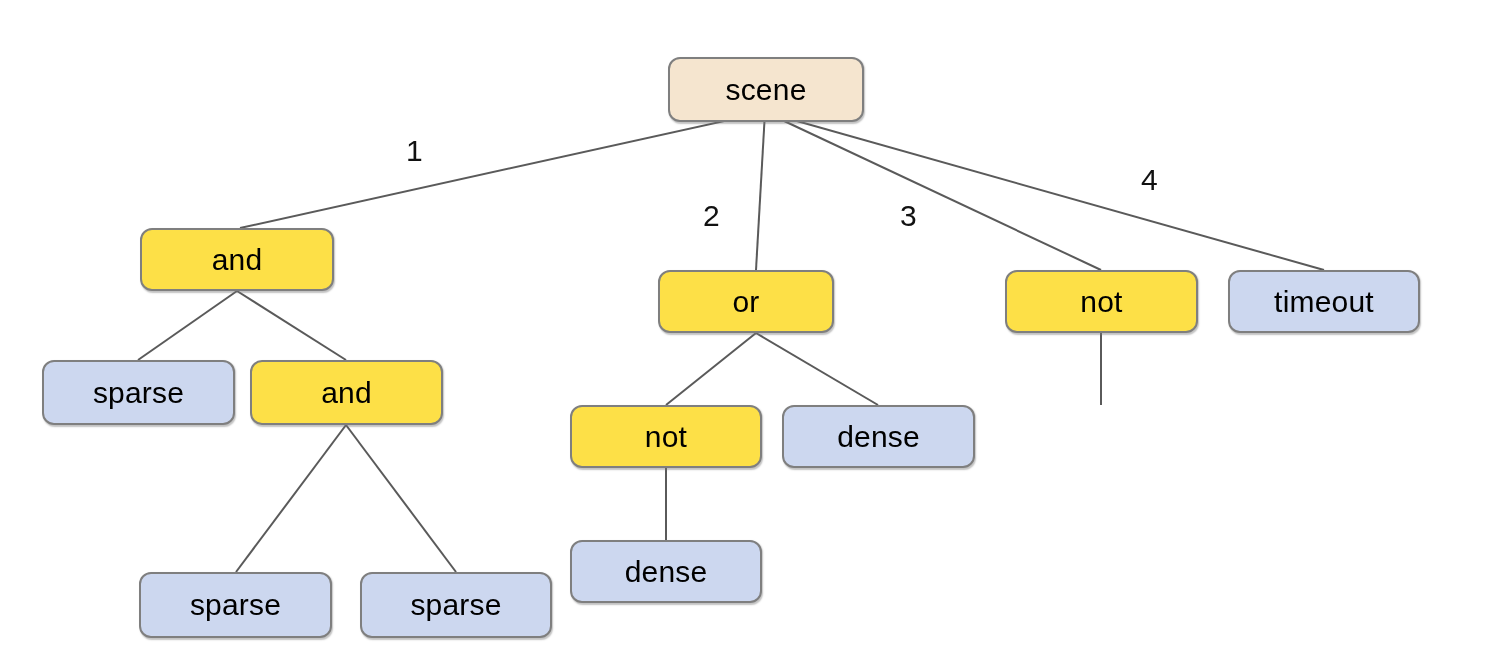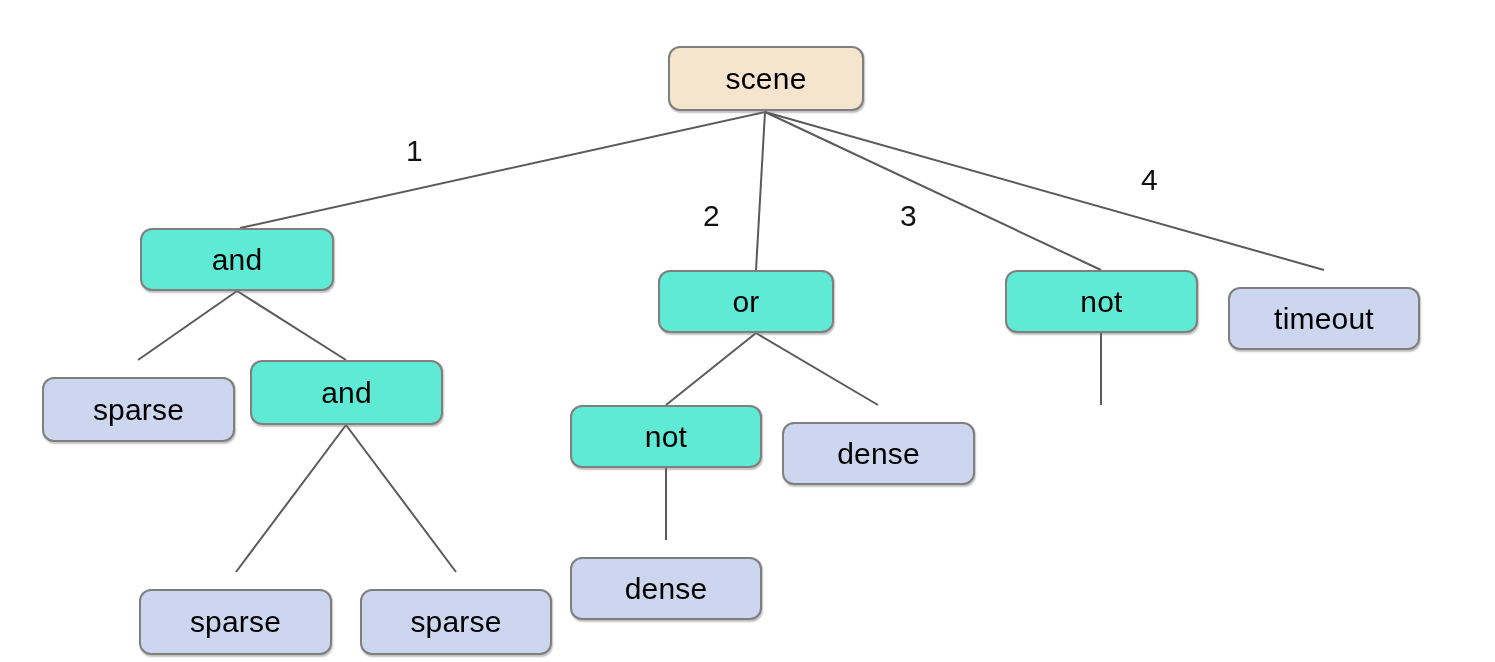--- a/index.html
+++ b/index.html
@@ -33,22 +33,22 @@
     display: flex;
     align-items: center;
     justify-content: center;
     font-size: 30px;
     color: #000000;
     line-height: 1;
     letter-spacing: 0.2px;
     box-shadow: 1px 1.5px 1.5px rgba(120,120,120,0.45);
   }
   .node.root    { background: #f5e5cf; }
-  .node.op      { background: #5eead4; }
-  .node.leaf    { background: #ccd7ef; margin-top: 17px; }
+  .node.op      { background: #fde047; }
+  .node.leaf    { background: #ccd7ef; }
   .edge-label {
     position: absolute;
     font-size: 30px;
     color: #111111;
     line-height: 1;
     white-space: nowrap;
   }
 </style>
 </head>
 <body>
@@ -61,21 +61,21 @@
       <line x1="765" y1="112" x2="1324" y2="270" stroke="#5a5a5a" stroke-width="2"></line>
       <line x1="237" y1="291" x2="138" y2="360" stroke="#5a5a5a" stroke-width="2"></line>
       <line x1="237" y1="291" x2="346" y2="360" stroke="#5a5a5a" stroke-width="2"></line>
       <line x1="346" y1="425" x2="236" y2="572" stroke="#5a5a5a" stroke-width="2"></line>
       <line x1="346" y1="425" x2="456" y2="572" stroke="#5a5a5a" stroke-width="2"></line>
       <line x1="756" y1="333" x2="666" y2="405" stroke="#5a5a5a" stroke-width="2"></line>
       <line x1="756" y1="333" x2="878" y2="405" stroke="#5a5a5a" stroke-width="2"></line>
       <line x1="666" y1="468" x2="666" y2="540" stroke="#5a5a5a" stroke-width="2"></line>
       <line x1="1101" y1="333" x2="1101" y2="405" stroke="#5a5a5a" stroke-width="2"></line>
     </svg>
-<div class="node root" style="left: 668px; top: 46px; width: 196px; height: 65px;">
+<div class="node root" style="left: 668px; top: 57px; width: 196px; height: 65px;">
       <span>scene</span>
     </div>
     <div class="node op" style="left: 140px; top: 228px; width: 194px; height: 63px;">
       <span>and</span>
     </div>
     <div class="node op" style="left: 658px; top: 270px; width: 176px; height: 63px;">
       <span>or</span>
     </div>
     <div class="node op" style="left: 1005px; top: 270px; width: 193px; height: 63px;">
       <span>not</span>

